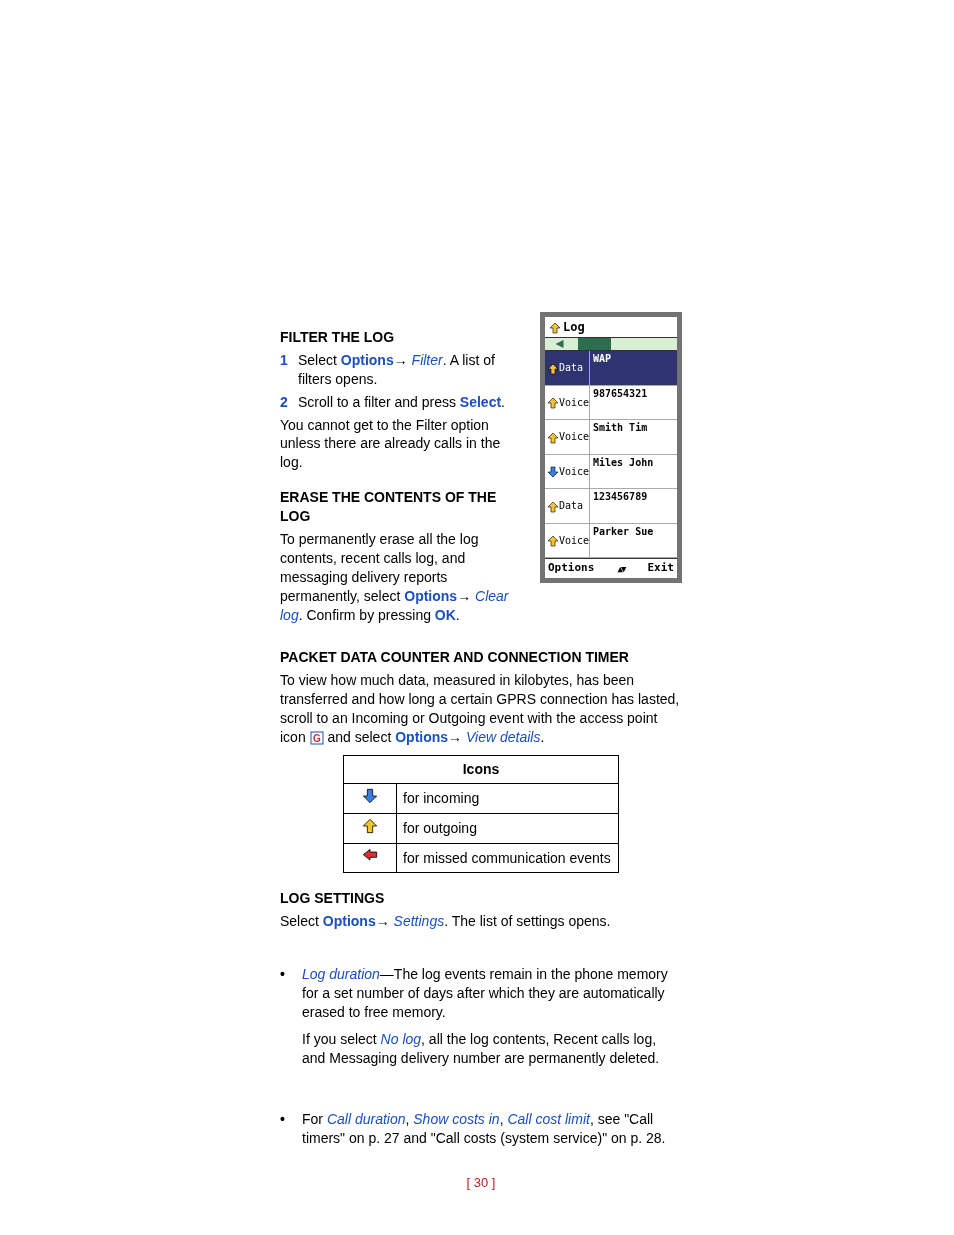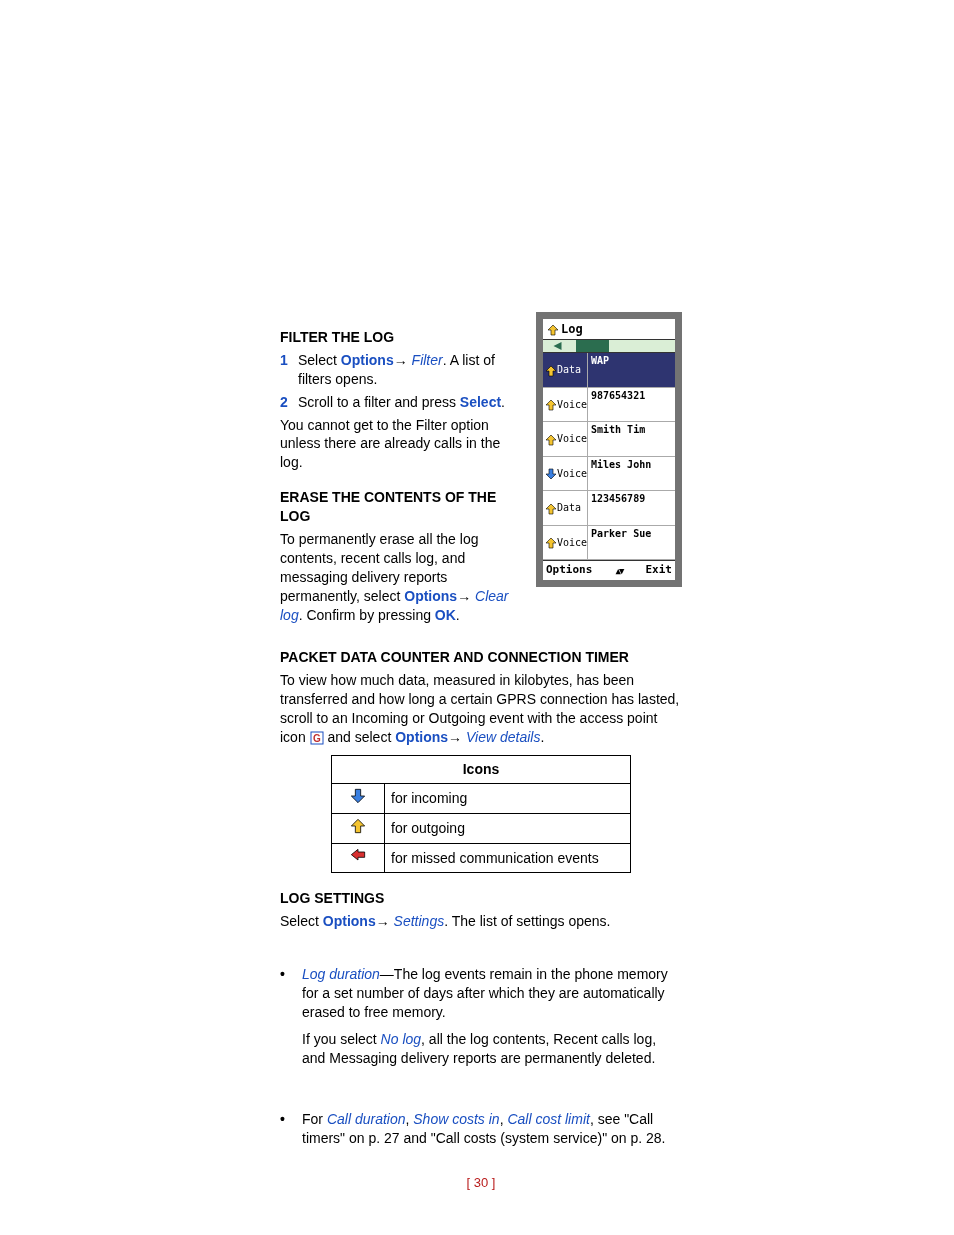--- a/index.html
+++ b/index.html
@@ -32,21 +32,21 @@
   .ol-step { display: flex; margin: 0 0 4px 0; }
   .step-num { width: 18px; flex-shrink: 0; color: #1a4fc1; font-weight: 700; }
   .step-text { flex: 1; }
   .link { color: #1a4fc1; font-weight: 700; }
   .action { color: #1a4fc1; font-style: italic; }
   .arrow { font-family: Arial, sans-serif; }
   p { margin: 0 0 8px 0; }
   .device-shot {
     width: 132px;
     flex-shrink: 0;
-    border: 7px solid #737373;
+    border: 5px solid #737373;
     background: #fff;
     font-family: "Lucida Console", Monaco, monospace;
     font-size: 10px;
   }
   .dev-title-row {
     display: flex;
     align-items: center;
     padding: 2px 4px;
     gap: 4px;
   }
@@ -94,21 +94,21 @@
   }
   .updown { font-size: 9px; letter-spacing: -2px; }
   .ico { display: inline-block; width: 10px; height: 10px; }
   
   .arr-svg { width: 12px; height: 12px; display: block; }
   .inline-ico { display: inline-block; vertical-align: middle; width: 14px; height: 14px; }
   
   table.icons {
     border-collapse: collapse;
     margin: 0 auto 14px auto;
-    width: 300px;
+    width: 276px;
     border-radius: 10px;
   }
   table.icons th {
     border: 1px solid #000;
     padding: 4px 6px;
     font-weight: 700;
     text-align: center;
   }
   table.icons td {
     border: 1px solid #000;
@@ -304,21 +304,21 @@
     <span>Select </span><span class="link">Options</span><span class="arrow">→</span><span class="action"> Settings</span><span>. The list of settings opens.</span>
   </p>
 
   <ul class="bullets">
     <li>
       <div class="li-body">
         <p>
           <span class="action">Log duration</span><span>—The log events remain in the phone memory for a set number of days after which they are automatically erased to free memory.</span>
         </p>
         <p>
-          <span>If you select </span><span class="action">No log</span><span>, all the log contents, Recent calls log, and Messaging delivery reports are permanently deleted.</span>
+          <span>If you select </span><span class="action">No log</span><span>, all the log contents, Recent calls log, and Messaging delivery number are permanently deleted.</span>
         </p>
       </div>
     </li>
     <li>
       <div class="li-body">
         <p>
           <span>For </span><span class="action">Call duration</span><span>, </span><span class="action">Show costs in</span><span>, </span><span class="action">Call cost limit</span><span>, see "Call timers" on p. 27 and "Call costs (system service)" on p. 28.</span>
         </p>
       </div>
     </li>

